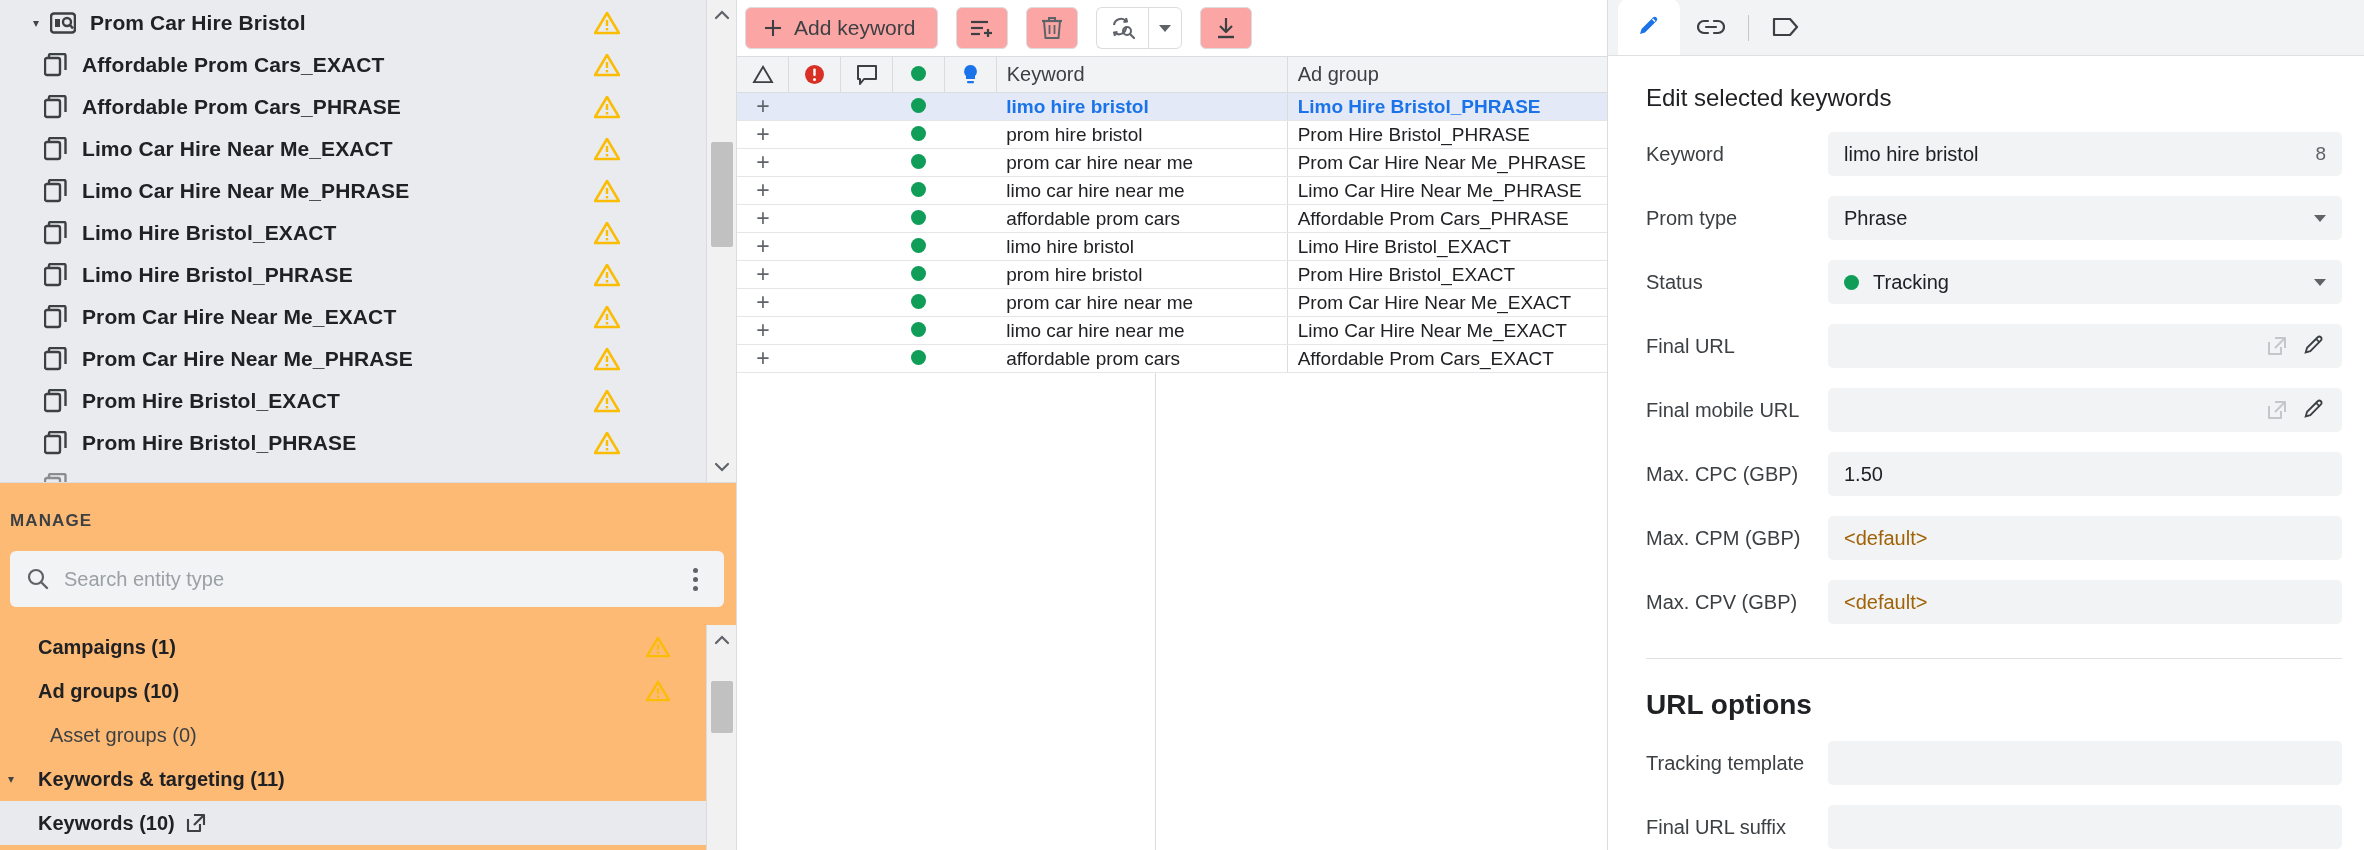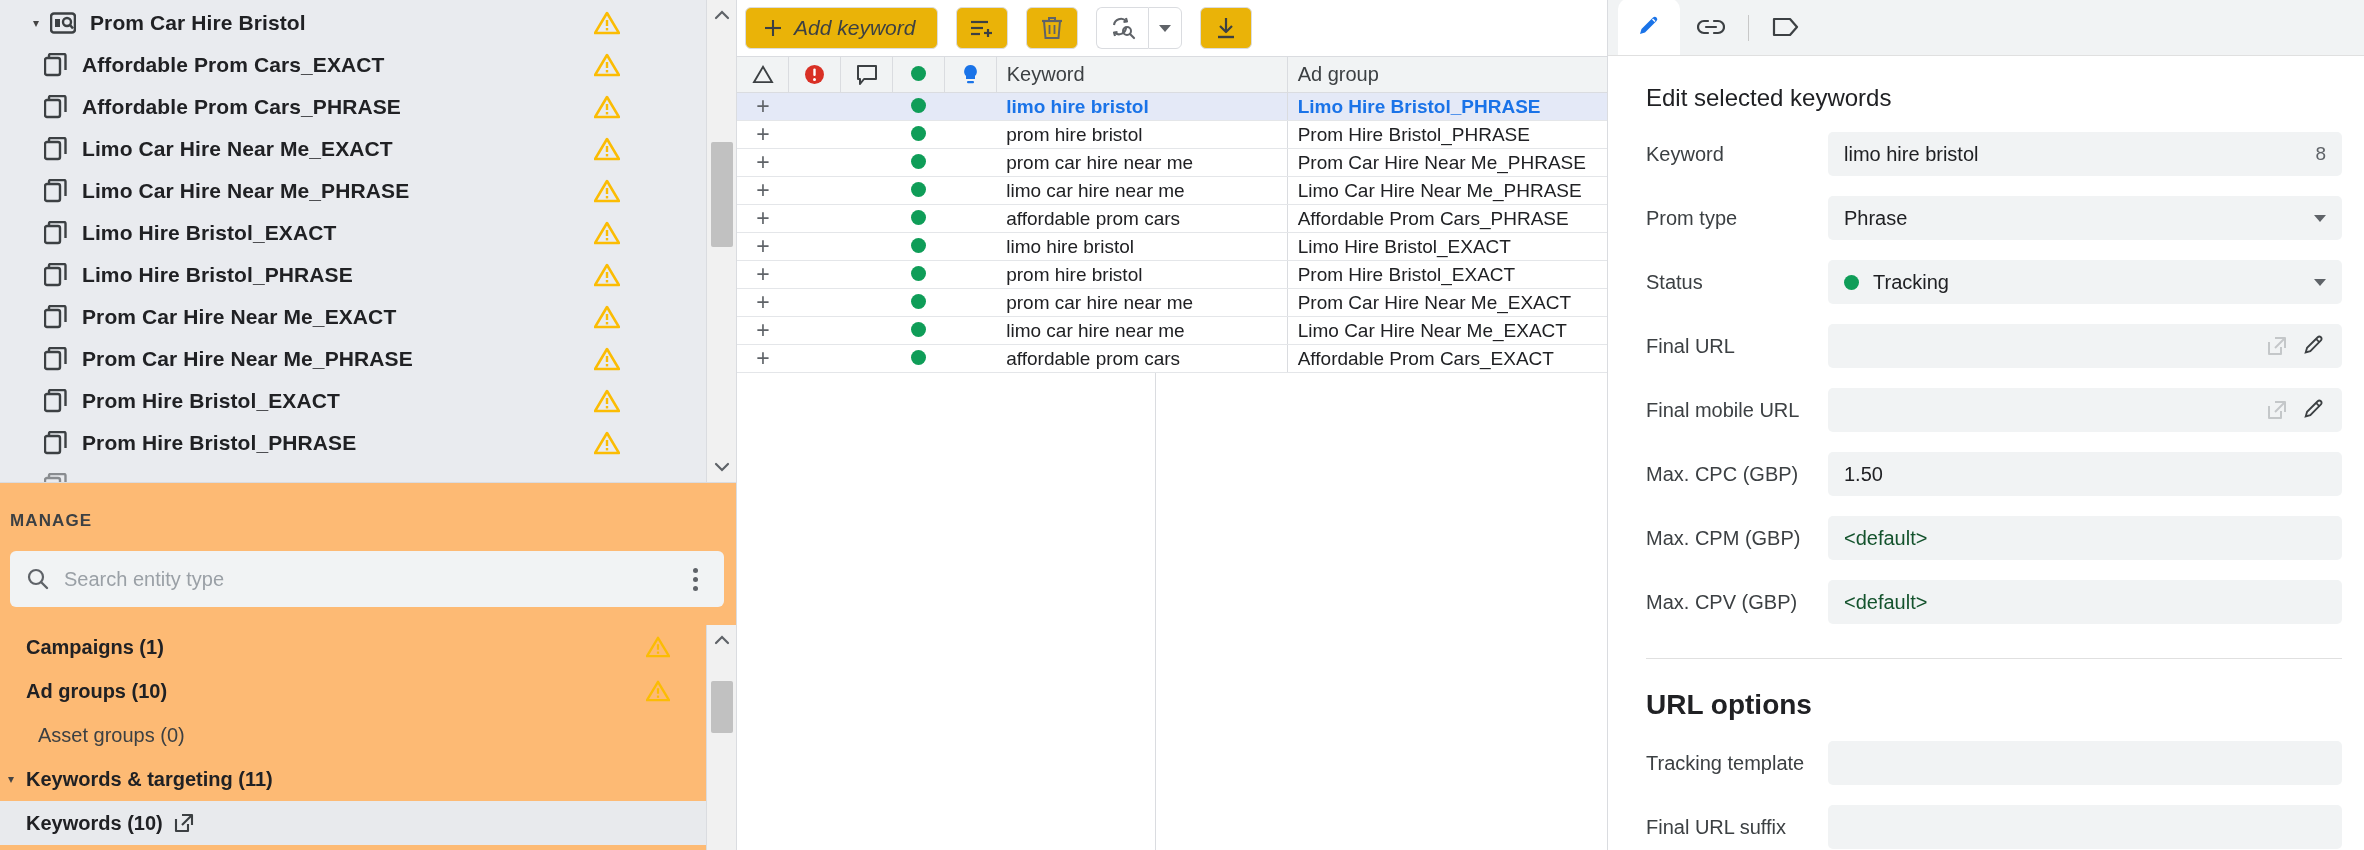--- a/index.html
+++ b/index.html
@@ -49,37 +49,36 @@
   .manage-title { font-size: 17px; font-weight:700; letter-spacing: 1.1px; color:#3c4043; padding: 28px 0 0 10px; }
   .search-wrap { margin: 20px 12px 0 10px; height: 56px; background:#f1f3f4; border-radius: 6px; display:flex; align-items:center; padding: 0 16px; }
   .search-wrap .si { width: 30px; display:flex; align-items:center; }
   .search-input { flex:1; border:none; outline:none; background:transparent; font-size: 20px; color:#3c4043; font-family:inherit; padding-left: 8px; }
   .search-input::placeholder { color:#9aa0a6; }
   .kebab { width: 26px; display:flex; flex-direction:column; align-items:center; gap:4px; }
   .kebab i { width:5px; height:5px; border-radius:50%; background:#5f6368; display:block; }
 
   .entity-body { flex:1; display:flex; position:relative; margin-top: 18px; }
   .entity-list { flex:1; }
-  .entity-row { height: 44px; display:flex; align-items:center; position:relative; padding-left: 26px; }
+  .entity-row { height: 44px; display:flex; align-items:center; position:relative; padding-left: 38px; }
   .entity-row .etwisty { position:absolute; left: 8px; font-size:12px; color:#444; }
   .entity-row .elabel { font-size: 20px; color:#202124; font-weight:700; }
   .entity-row.plain .elabel { font-weight: 400; color:#3c4043;margin-left:12px; }
   .entity-row.sub { }
   .entity-row.selected { background:#e8eaed; }
   .entity-row .ewarn { position:absolute; right: 36px; top:50%; transform:translateY(-50%); }
   .ext-ic { margin-left: 10px; display:inline-flex; vertical-align:middle; }
 
   
   .center-col { width: 872px; height:850px; background:#fff; border-left:1px solid #dadce0; border-right:1px solid #dadce0; display:flex; flex-direction:column; }
   .toolbar { height: 56px; display:flex; align-items:center; padding: 0 0 0 8px; gap: 0; background:#fff; }
   .tb-btn {
-    height: 42px; border:1px solid #dadce0; border-radius: 6px; background:#eab308;
+    height: 42px; border:1px solid #dadce0; border-radius: 6px; background:#fca5a5;
     display:flex; align-items:center; justify-content:center; cursor:pointer;
     font-family:inherit;
-    font-style:italic;
   }
   .tb-btn.add { padding: 0 22px 0 16px; gap: 10px; font-size: 21px; color:#3c4043; margin-right: 18px; }
   .tb-btn.icon { width: 52px; margin-right: 18px; }
   .split { display:flex; margin-right:18px; }
   .split .l { width:52px; height:42px; border:1px solid #dadce0; border-right:none; border-radius:6px 0 0 6px; background:#fff; display:flex; align-items:center; justify-content:center; }
   .split .r { width:34px; height:42px; border:1px solid #dadce0; border-radius:0 6px 6px 0; background:#fff; display:flex; align-items:center; justify-content:center; }
 
   table.kw { width:100%; border-collapse: collapse; table-layout: fixed; }
   table.kw th {
     height: 36px; background:#f1f3f4; border-top:1px solid #dadce0; border-bottom:1px solid #dadce0;
@@ -113,21 +112,21 @@
   .panel-body { flex:1; padding: 0 0 0 0; overflow:hidden; }
   .panel-title { font-size: 24px; color:#202124; font-weight:400; padding: 28px 0 0 38px; }
 
   .frow { display:flex; align-items:center; margin-top: 20px; padding-left: 38px; padding-right: 22px; }
   .flabel { width: 182px; flex:0 0 182px; font-size: 20px; color:#3c4043; }
   .fctl {
     flex:1; height: 44px; background:#f1f3f4; border-radius: 5px;
     display:flex; align-items:center; padding: 0 16px; font-size: 20px; color:#202124;
   }
   .fctl.empty { background:#f1f3f4; }
-  .fctl .ph { color:#14532d; }
+  .fctl .ph { color:#a16207; }
   .fctl .spacer { flex:1; }
   .caret { border-left:6px solid transparent; border-right:6px solid transparent; border-top:7px solid #5f6368; }
   .count { color:#5f6368; font-size: 19px; }
   .sdot { margin-right: 14px; }
   .url-icons { display:flex; align-items:center; gap: 14px; margin-left: 14px; }
   .divider { height:1px; background:#e0e0e0; margin: 34px 22px 0 38px; }
   .section-title { font-size: 28px; color:#202124; font-weight:700; padding: 30px 0 0 38px; }
   svg { display:block; }
 </style>
 </head>

